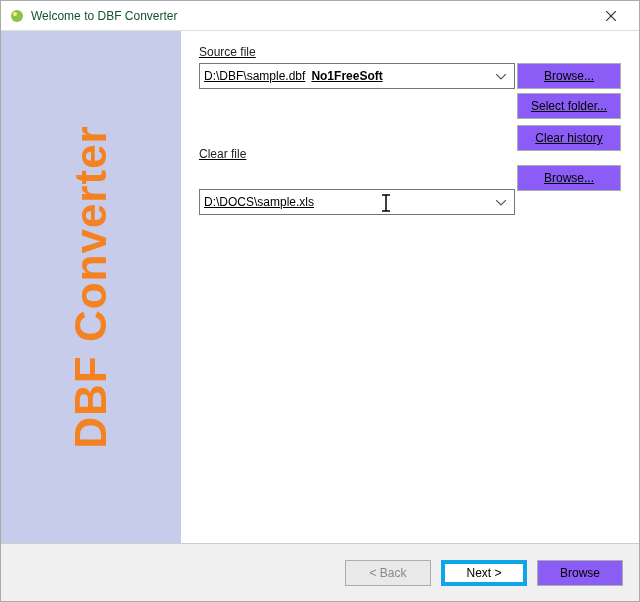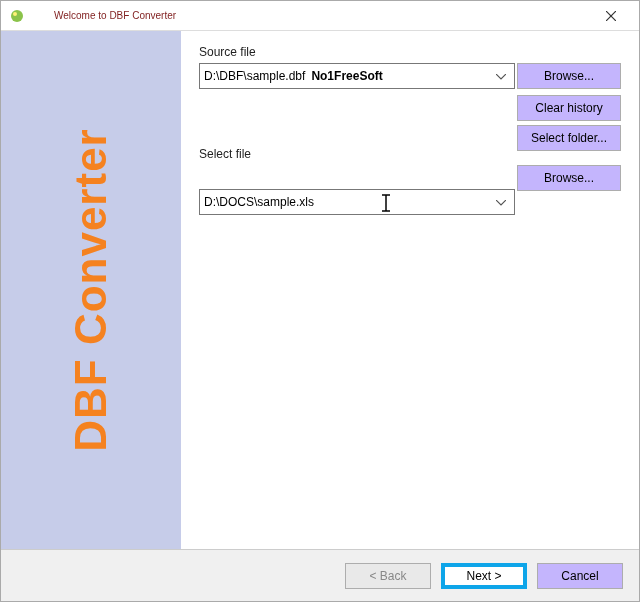--- a/index.html
+++ b/index.html
@@ -27,23 +27,22 @@
     background: #fff;
     border-bottom: 1px solid #ddd;
   }
   .titlebar .app-icon {
     width: 16px; height: 16px;
     margin-right: 6px;
     display: flex; align-items: center; justify-content: center;
   }
   .titlebar .title {
     flex: 1;
-    font-size: 10px;
-    color: #7f1d1d;
-    margin-left: 23px;
+    font-size: 12px;
+    color: #14532d;
   }
   .titlebar .close {
     width: 40px; height: 28px;
     display: flex; align-items: center; justify-content: center;
     font-size: 14px;
     color: #333;
     cursor: pointer;
   }
   .content {
     flex: 1;
@@ -63,20 +62,21 @@
     font-size: 44px;
     font-weight: 700;
     color: #f58220;
     white-space: nowrap;
     letter-spacing: 1px;
   }
   .main {
     flex: 1;
     padding: 14px 18px;
     position: relative;
+    text-decoration: underline;
   }
   .field-group { margin-bottom: 18px; }
   .field-label {
     font-size: 12px;
     color: #222;
     margin-bottom: 4px;
   }
   .row {
     display: flex;
     gap: 2px;
@@ -107,31 +107,31 @@
   .combo .chev {
     width: 18px;
     text-align: center;
     color: #555;
     font-size: 10px;
   }
   .btn {
     height: 26px;
     min-width: 104px;
     padding: 0 10px;
-    background: #c4b5fd;
+    background: #8b5cf6;
     border: 1px solid #adadad;
     font-size: 12px;
     color: #000;
     cursor: pointer;
     display: inline-flex;
     align-items: center;
     justify-content: center;
   }
   .footer {
-    height: 52px;
+    height: 58px;
     border-top: 1px solid #ccc;
     background: #f0f0f0;
     display: flex;
     align-items: center;
     justify-content: flex-end;
     gap: 10px;
     padding: 0 16px;
   }
   .footer .btn {
     min-width: 86px;
@@ -190,30 +190,30 @@
               <span>D:\DBF\sample.dbf</span><span class="watermark">No1FreeSoft</span>
             </span>
             <span class="chev">
               <svg width="10" height="6" viewBox="0 0 10 6">
                   <path d="M0 0 L5 5 L10 0" fill="none" stroke="#555" stroke-width="1.2"></path>
                 </svg>
             </span>
           </div>
           <button class="btn">Browse...</button>
         </div>
+        <div class="row" style="justify-content:flex-end;">
+          <button class="btn">Select folder...</button>
+        </div>
         <div class="row" style="justify-content:flex-end; margin-top:6px;">
           <button class="btn">Clear history</button>
         </div>
-        <div class="row" style="justify-content:flex-end;">
-          <button class="btn">Select folder...</button>
-        </div>
       </div>
 
       <div class="field-group" style="margin-top:-22px;">
-        <div class="field-label">Select file</div>
+        <div class="field-label">Clear file</div>
         <div class="row">
           <div class="combo" style="position:relative;margin-top:24px;">
             <span class="combo-text">D:\DOCS\sample.xls</span>
             <span class="chev">
               <svg width="10" height="6" viewBox="0 0 10 6">
                   <path d="M0 0 L5 5 L10 0" fill="none" stroke="#555" stroke-width="1.2"></path>
                 </svg>
             </span>
             <span class="cursor-caret" style="left:180px; top:3px;">
               <svg width="12" height="20" viewBox="0 0 12 20">
@@ -226,16 +226,16 @@
           <button class="btn">Browse...</button>
         </div>
       </div>
 
     </div>
   </div>
 
   <div class="footer">
     <button class="btn disabled">&lt; Back</button>
     <button class="btn primary">Next &gt;</button>
-    <button class="btn">Cancel</button>
+    <button class="btn">Browse</button>
   </div>
 
 </div>
 
 </body></html>

